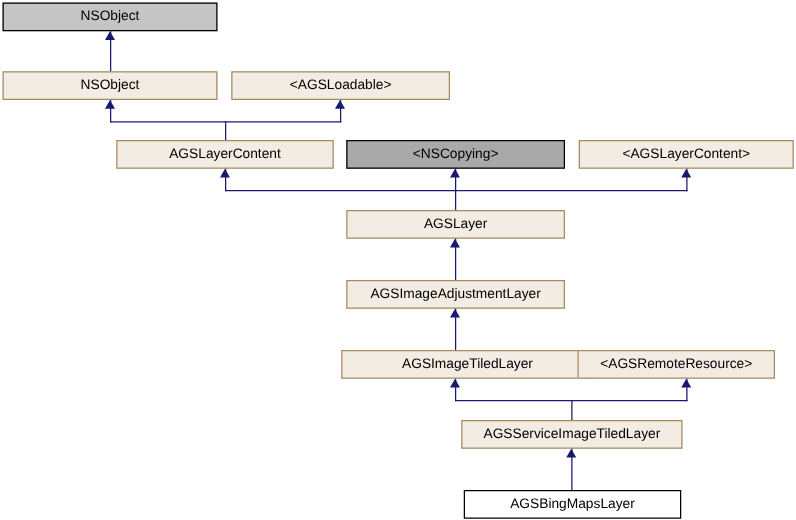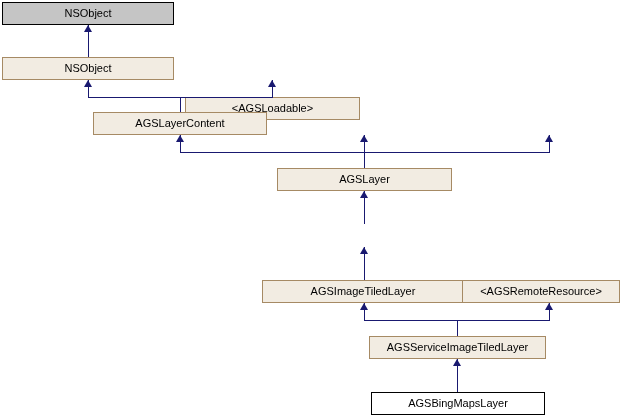--- a/index.html
+++ b/index.html
@@ -39,30 +39,33 @@
 </style>
 </head>
 <body>
 
 <div class="canvas">
 
   <div class="node external-class" style="left:2px; top:2px; width:172px;">NSObject</div>
 
   <div class="node" style="left:2px; top:57px; width:172px;">NSObject</div>
 
-  <div class="node" style="left:185px; top:57px; width:175px;margin-top:40px;">&lt;AGSLoadable&gt;</div>
+  <div class="node" style="left:185px; top:57px; width:175px;">&lt;AGSLoadable&gt;</div>
 
   <div class="node" style="left:93px; top:112px; width:174px;">AGSLayerContent</div>
 
+  <div class="node external-protocol" style="left:277px; top:112px; width:175px;">&lt;NSCopying&gt;</div>
 
+  <div class="node" style="left:463px; top:112px; width:172px;">&lt;AGSLayerContent&gt;</div>
 
   <div class="node" style="left:277px; top:168px; width:175px;">AGSLayer</div>
 
+  <div class="node" style="left:277px; top:224px; width:175px;">AGSImageAdjustmentLayer</div>
 
-  <div class="node" style="left:262px; top:280px; width:202px;">AGSImageTiledLayer</div>
+  <div class="node" style="left:273px; top:280px; width:202px;">AGSImageTiledLayer</div>
 
   <div class="node" style="left:462px; top:280px; width:158px;">&lt;AGSRemoteResource&gt;</div>
 
   <div class="node" style="left:369px; top:336px; width:177px;">AGSServiceImageTiledLayer</div>
 
   <div class="node focus-class" style="left:371px; top:392px; width:174px;">AGSBingMapsLayer</div>
 
   <div class="vline" style="left:88px; top:25px; height:32px;"></div>
   <div class="arrow" style="left:84px; top:25px;"></div>
 

